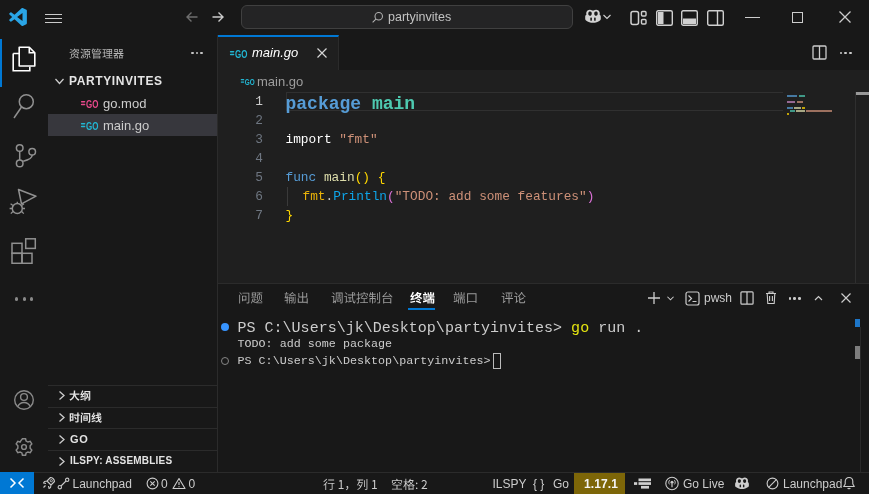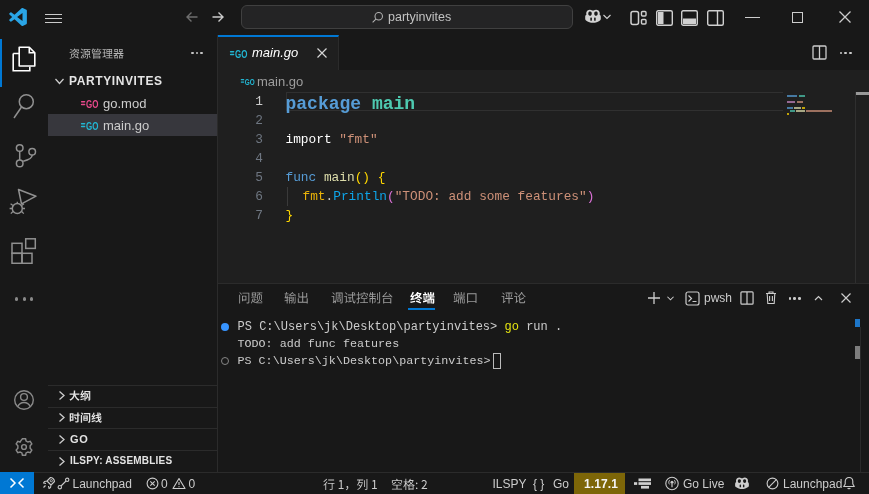--- a/index.html
+++ b/index.html
@@ -239,22 +239,22 @@
 <div class="abs" style="left:793.4px;top:297.0px;width:2.5px;height:2.5px;border-radius:50%;background:#cccccc;"></div>
 <div class="abs" style="left:798.3px;top:297.0px;width:2.5px;height:2.5px;border-radius:50%;background:#cccccc;"></div>
 <svg class="abs" style="left:813px;top:294px" width="11" height="8" viewBox="0 0 10 8">
     <path d="M1.5 6 L5 2.5 L8.5 6" stroke="#cccccc" stroke-width="1.2" fill="none"></path>
   </svg>
 <svg class="abs" style="left:840px;top:292px" width="12" height="12" viewBox="0 0 12 12">
     <path d="M1.5 1.5 L10.5 10.5 M10.5 1.5 L1.5 10.5" stroke="#cccccc" stroke-width="1.2"></path>
   </svg>
 <div class="abs" style="left:221px;top:323px;width:8px;height:8px;border-radius:50%;background:#3794ff;"></div>
 <div class="abs" style="left:221px;top:357px;width:8px;height:8px;border-radius:50%;border:1.2px solid #868686;"></div>
-<div class="abs mono" style="left:237.5px;top:319.5px;font-size:12px;letter-spacing:0.015px;color:#cccccc;white-space:pre;">PS C:\Users\jk\Desktop\partyinvites&gt; <span style="color:#e5e510">go</span> run .</div>
-<div class="abs mono" style="left:237.5px;top:336.5px;font-size:11.7px;letter-spacing:0.015px;color:#cccccc;white-space:pre;">TODO: add func features</div>
+<div class="abs mono" style="left:237.5px;top:319.5px;font-size:15px;letter-spacing:0.015px;color:#cccccc;white-space:pre;">PS C:\Users\jk\Desktop\partyinvites&gt; <span style="color:#e5e510">go</span> run .</div>
+<div class="abs mono" style="left:237.5px;top:336.5px;font-size:11.7px;letter-spacing:0.015px;color:#cccccc;white-space:pre;">TODO: add some package</div>
 <div class="abs mono" style="left:237.5px;top:353.5px;font-size:11.7px;letter-spacing:0.015px;color:#cccccc;white-space:pre;">PS C:\Users\jk\Desktop\partyinvites&gt; </div>
 <div class="abs" style="left:492.5px;top:352.8px;width:8.5px;height:16.4px;border:1px solid #bbbbbb;"></div>
 <div class="abs" style="left:855px;top:318.5px;width:5px;height:8.5px;background:#1d76c8;"></div>
 <div class="abs" style="left:855px;top:346px;width:4.5px;height:13px;background:#7d7d7d;"></div>
 <div class="abs" style="left:860px;top:327px;width:1px;height:145px;background:#2a2a2a;"></div>
 <div class="abs" style="left:0;top:472px;width:869px;height:22px;background:#181818;border-top:1px solid #2b2b2b;"></div>
 <div class="abs" style="left:0;top:472px;width:33.5px;height:22px;background:#0078d4;"></div>
 <svg class="abs" style="left:9px;top:477px" width="16" height="12" viewBox="0 0 16 12">
     <path d="M1.5 1.5 L6 6 L1.5 10.5 M14.5 1.5 L10 6 L14.5 10.5" stroke="#ffffff" stroke-width="1.5" fill="none"></path>
   </svg>

